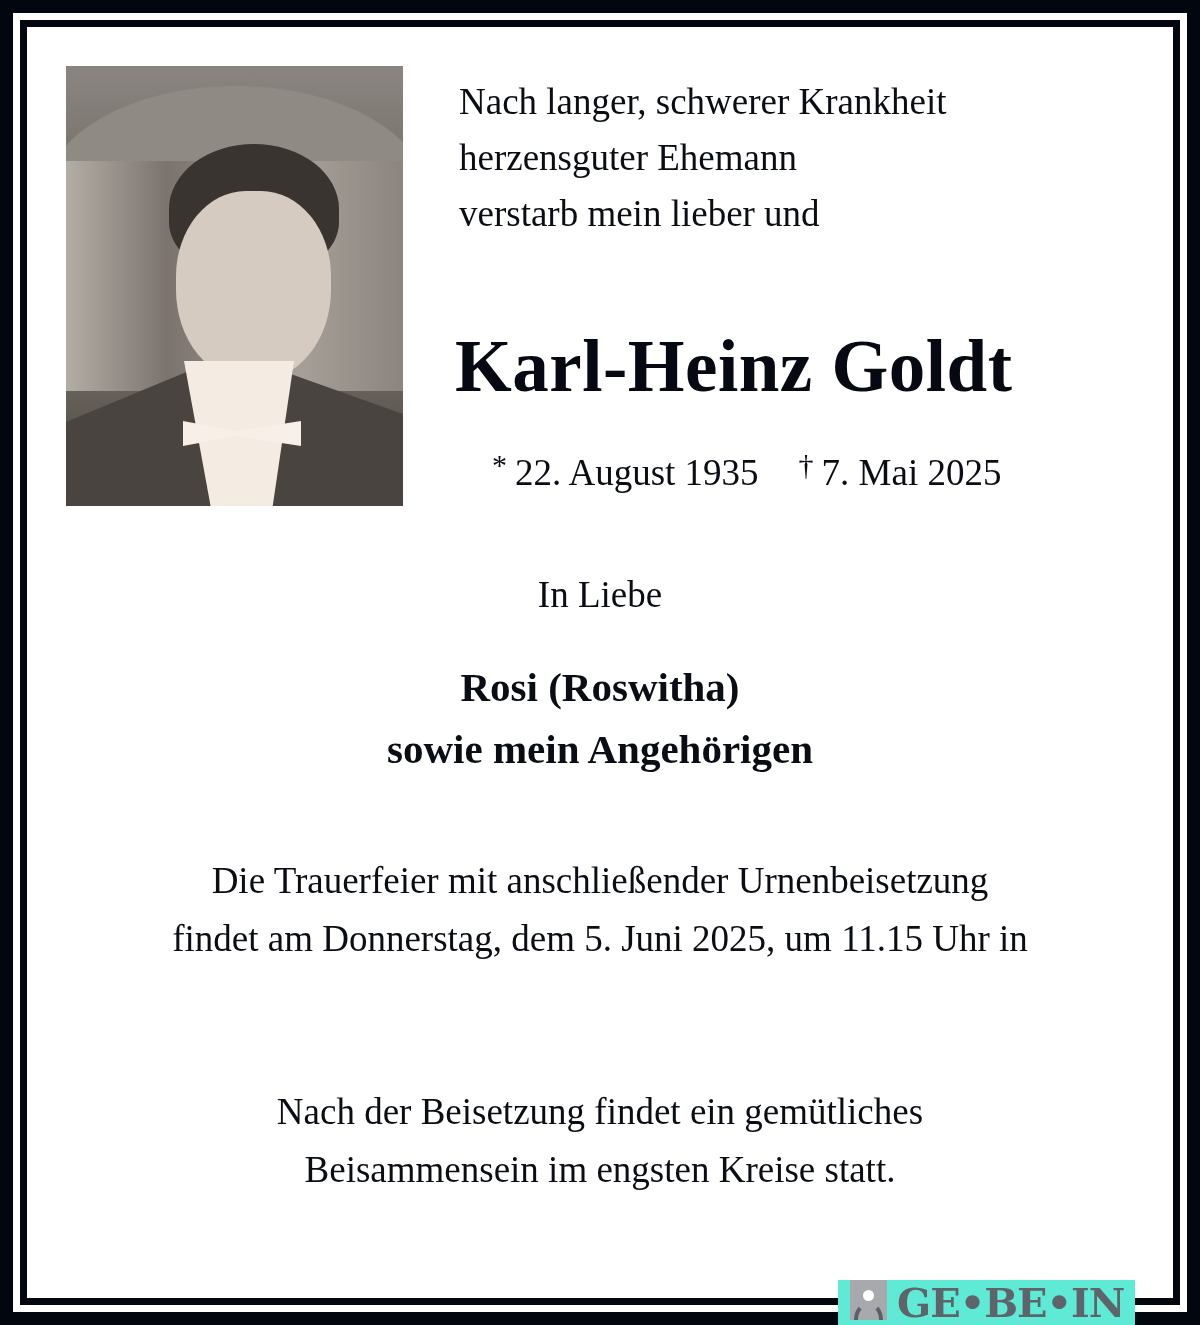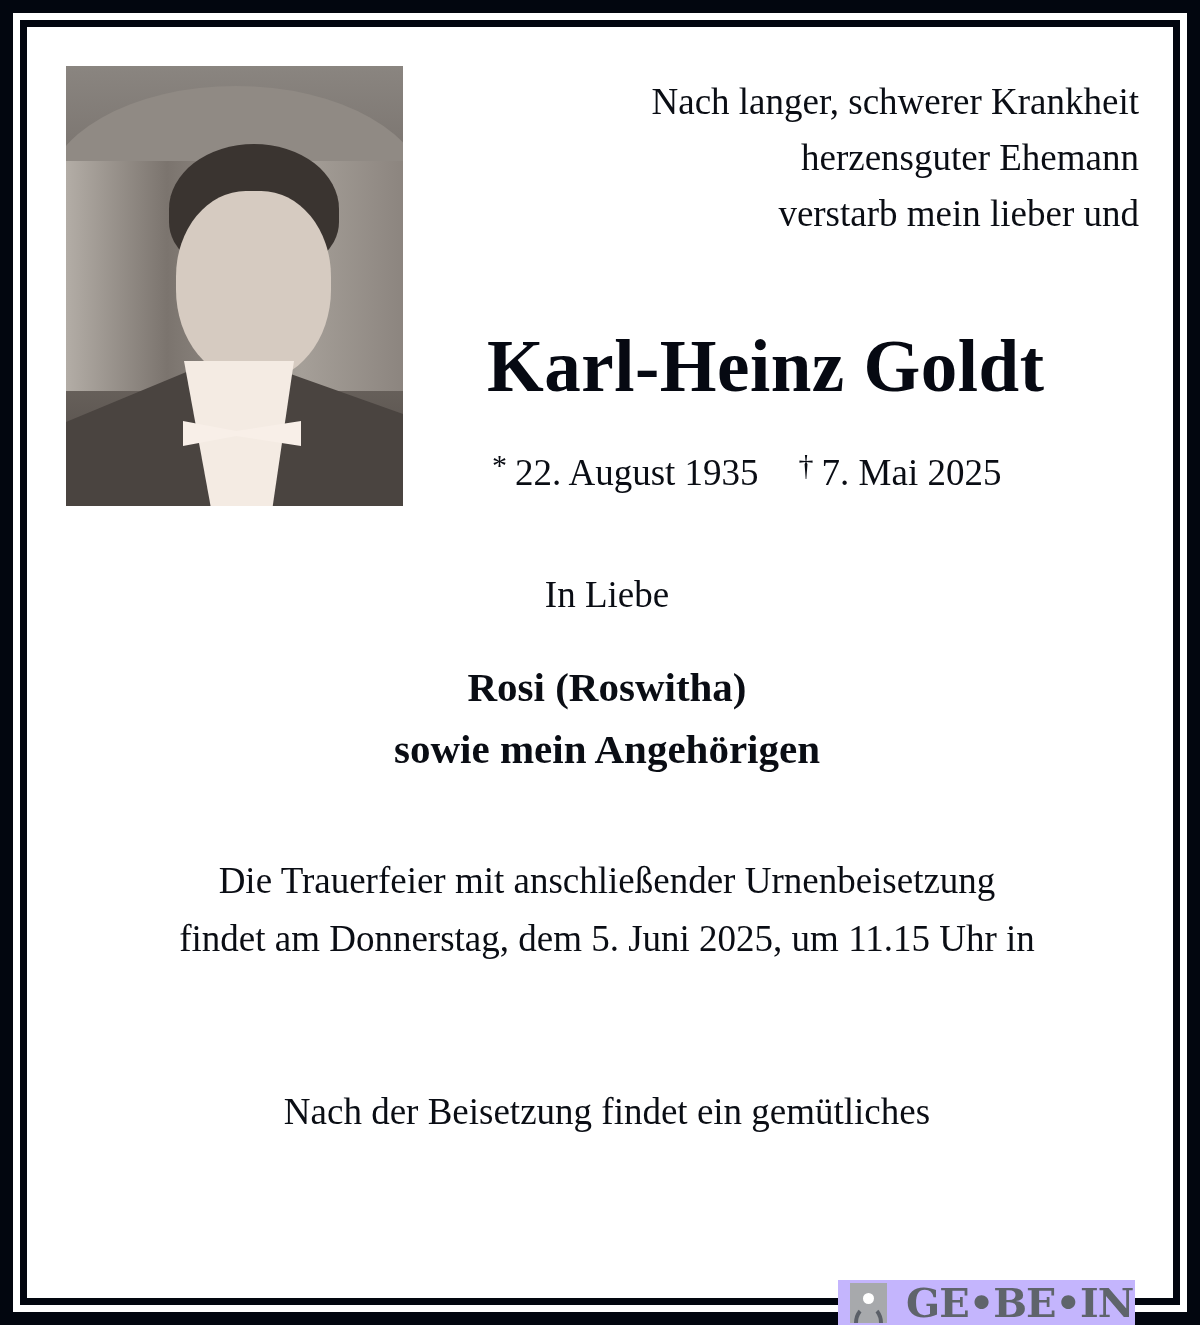--- a/index.html
+++ b/index.html
@@ -59,50 +59,49 @@
     position: absolute; left: 117px; top: 355px; width: 118px; height: 25px;
     background: #f8efe8;
     clip-path: polygon(0 0, 45% 40%, 100% 0, 100% 100%, 45% 60%, 0 100%);
   }
 
   .intro {
     position: absolute; left: 459px; top: 74px; width: 680px;
     font-family: "Liberation Serif", serif;
     font-size: 37px; line-height: 56px; color: #0a0d14;
   }
-  .intro div { white-space: nowrap; text-align: right; }
+  .intro div { white-space: nowrap; }
   .name {
     position: absolute; left: 455px; top: 322px; width: 700px;
     font-family: "Liberation Serif", serif;
     font-size: 73px; font-weight: 600; line-height: 90px;
-    white-space: nowrap; color: #060912; letter-spacing: 0.5px; margin-left: 32px;
+    white-space: nowrap; color: #060912; letter-spacing: 0.5px;
   }
   .dates {
     position: absolute; left: 492px; top: 440px; width: 640px;
     font-family: Liberation Serif, serif;
     font-size: 37px; line-height: 50px; white-space: nowrap;
   }
   .dates .sym { font-size: 30px; vertical-align: 10px; margin-right: 8px; }
   .dates .gap { display: inline-block; width: 40px; }
 
   .center {
     position: absolute; left: 27px; width: 1146px; text-align: center;
     font-family: "Liberation Serif", serif;
-    margin-left: 7px;
   }
   .in-liebe { top: 570px; font-size: 37px; line-height: 50px; left: 27px; width: 1146px; }
   .in-liebe span { position: relative; left: 0; }
   .signers { top: 656px; font-size: 41px; font-weight: 700; line-height: 62px; }
   .service { top: 852px; font-size: 37px; line-height: 58px; font-family: Liberation Serif, serif; }
   .after { top: 1083px; font-size: 37px; line-height: 58px; }
 
   .logo-wrap {
     position: absolute; left: 838px; top: 1280px; width: 297px; height: 45px;
-    background: #c4b5fd;
-    display: flex; align-items: center; gap: 19px; padding-left: 12px; box-sizing: border-box;
+    background: #5eead4;
+    display: flex; align-items: flex-start; gap: 10px; padding-left: 12px; box-sizing: border-box;
   }
   .logo-icon {
     width: 37px; height: 40px; background: #a7a9ac; position: relative;
   }
   .logo-icon .head {
     position: absolute; left: 13px; top: 10px; width: 11px; height: 11px; border-radius: 50%; background: #fff;
   }
   .logo-icon .legs {
     position: absolute; left: 4px; top: 22px; width: 29px; height: 18px;
     border: 4px solid #5b6068; border-bottom: none; border-radius: 50% 50% 0 0 / 100% 100% 0 0;
@@ -152,20 +151,21 @@
   <div>sowie mein Angehörigen</div>
 </div>
 
 <div class="center service">
   <div>Die Trauerfeier mit anschließender Urnenbeisetzung</div>
   <div>findet am Donnerstag, dem 5. Juni 2025, um 11.15 Uhr in</div>
 </div>
 
 <div class="center after">
   <div>Nach der Beisetzung findet ein gemütliches</div>
+  <div>Beisammensein im engsten Kreise statt.</div>
 </div>
 
 <div class="logo-wrap">
   <div class="logo-icon">
     <div class="head"></div>
     <div class="legs"></div>
   </div>
   <span class="logo-text">GE•BE•IN</span>
 </div>
 

